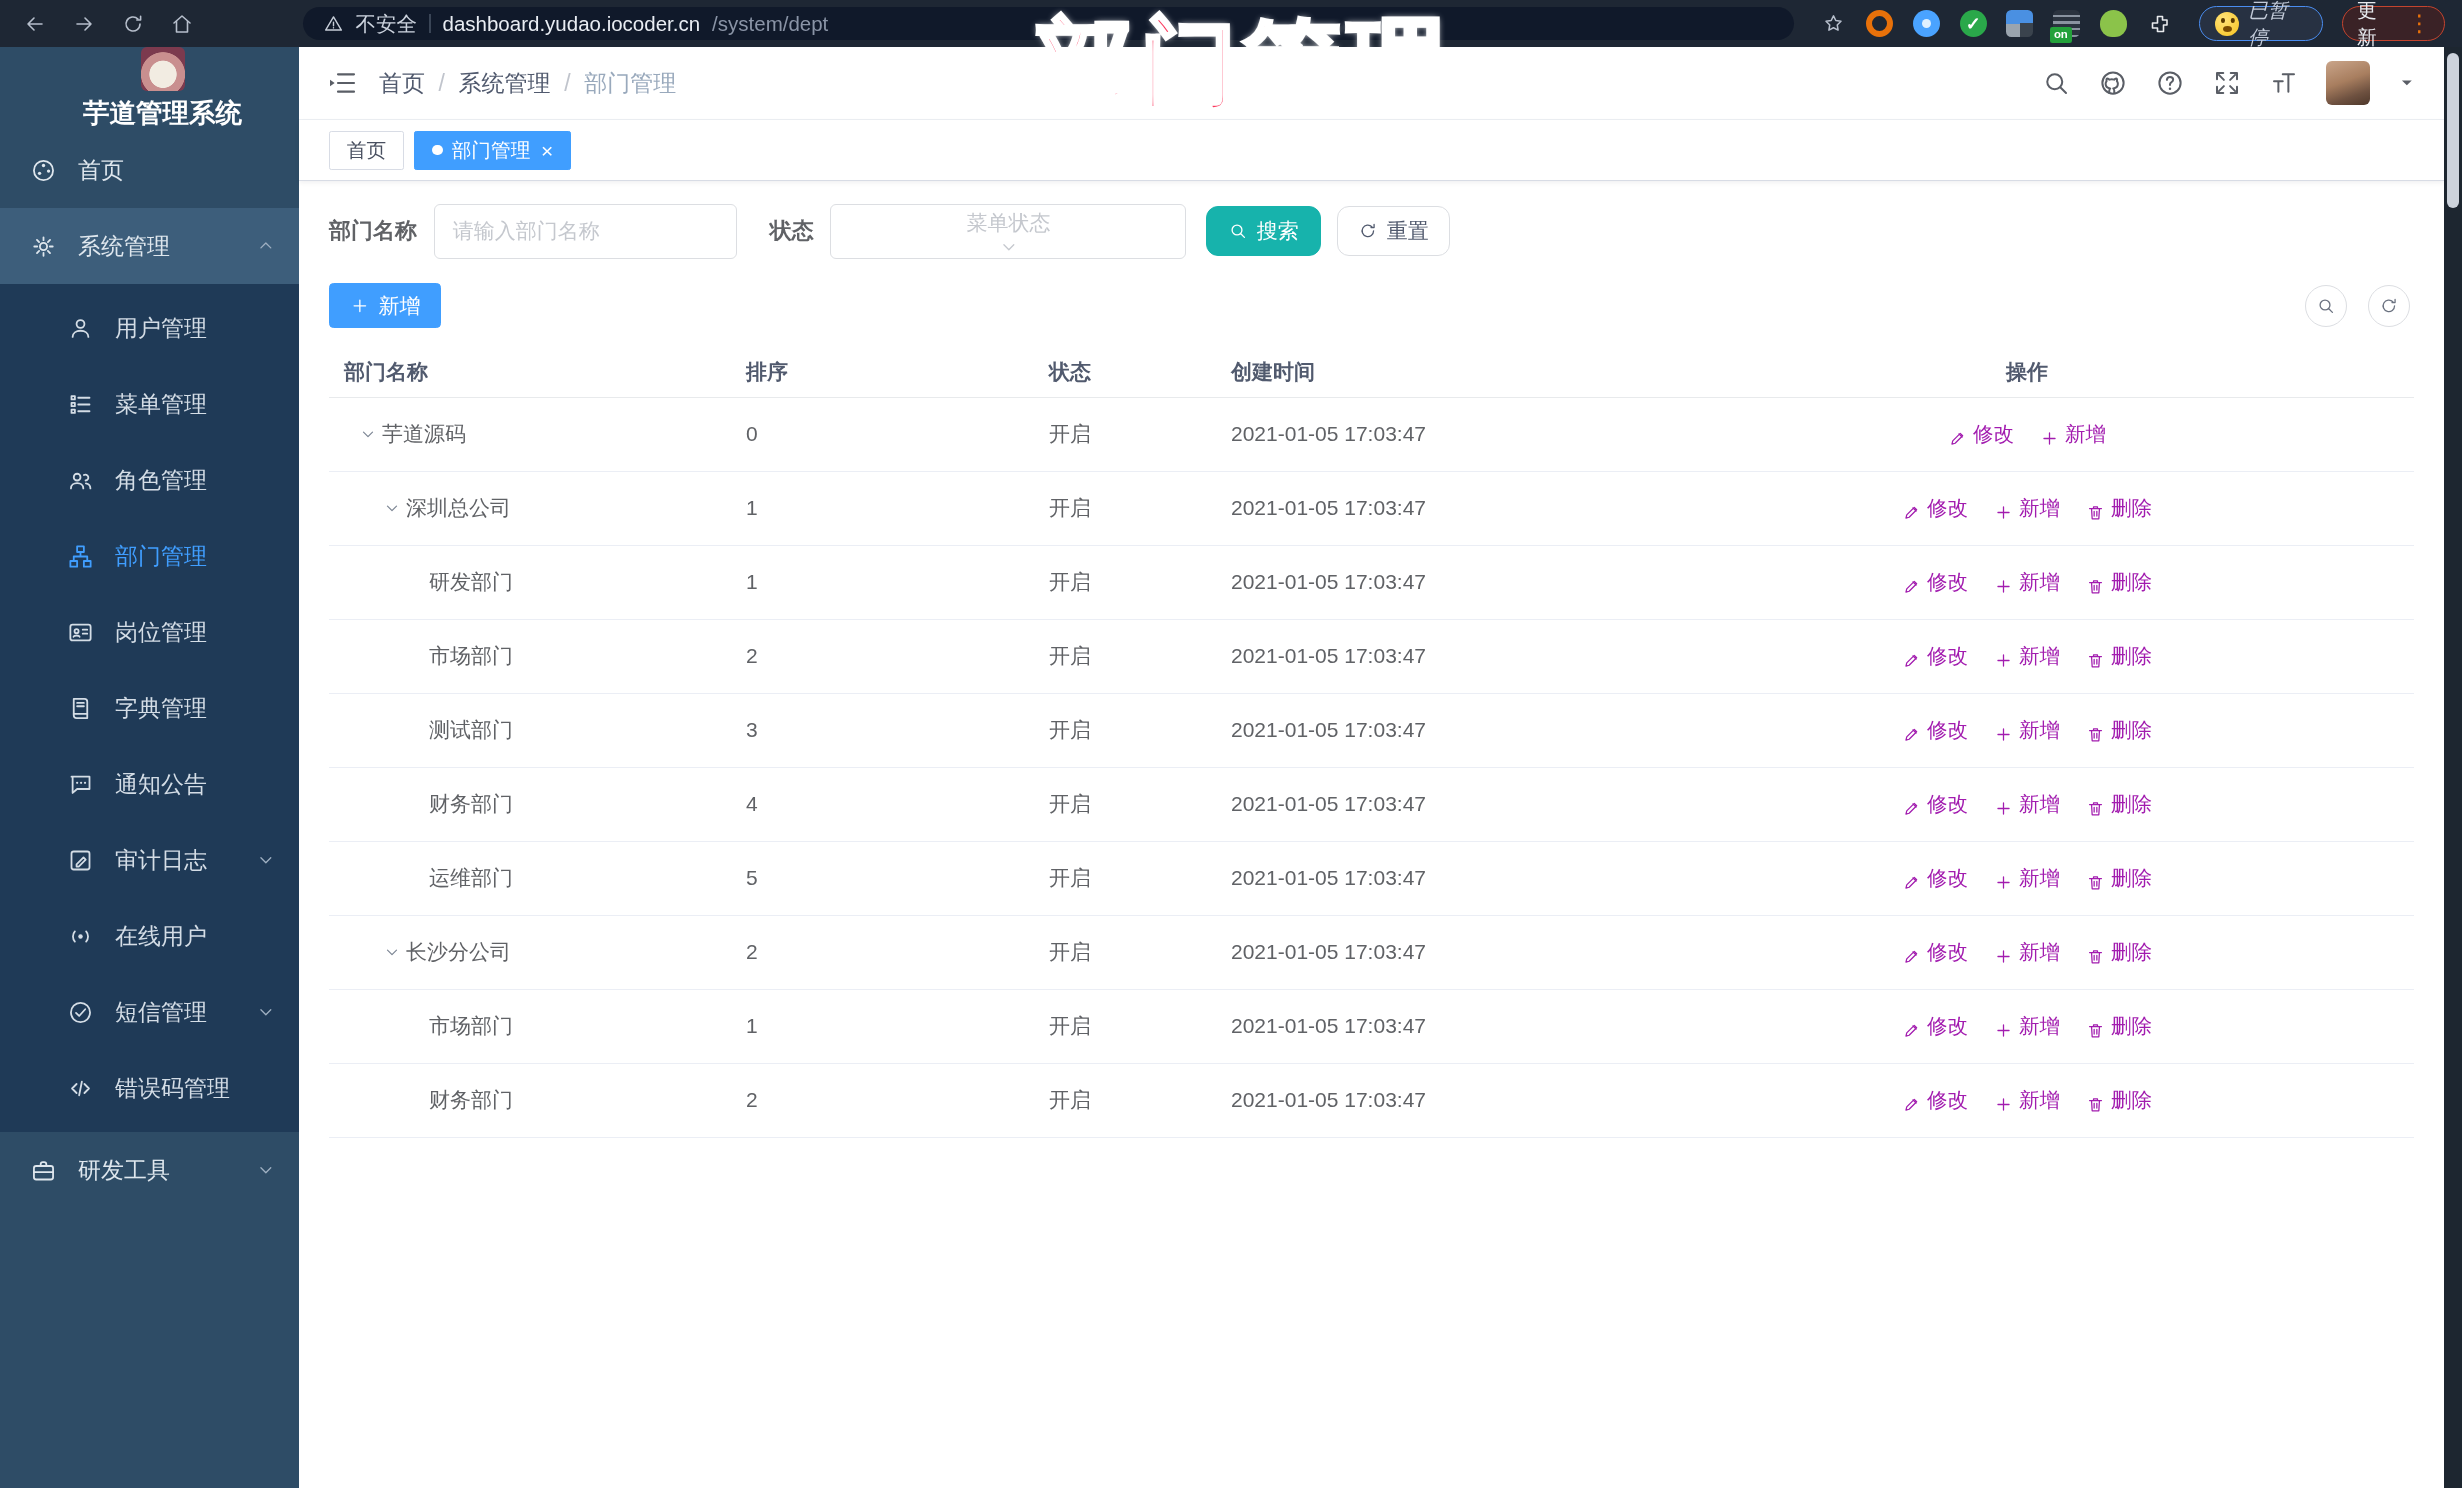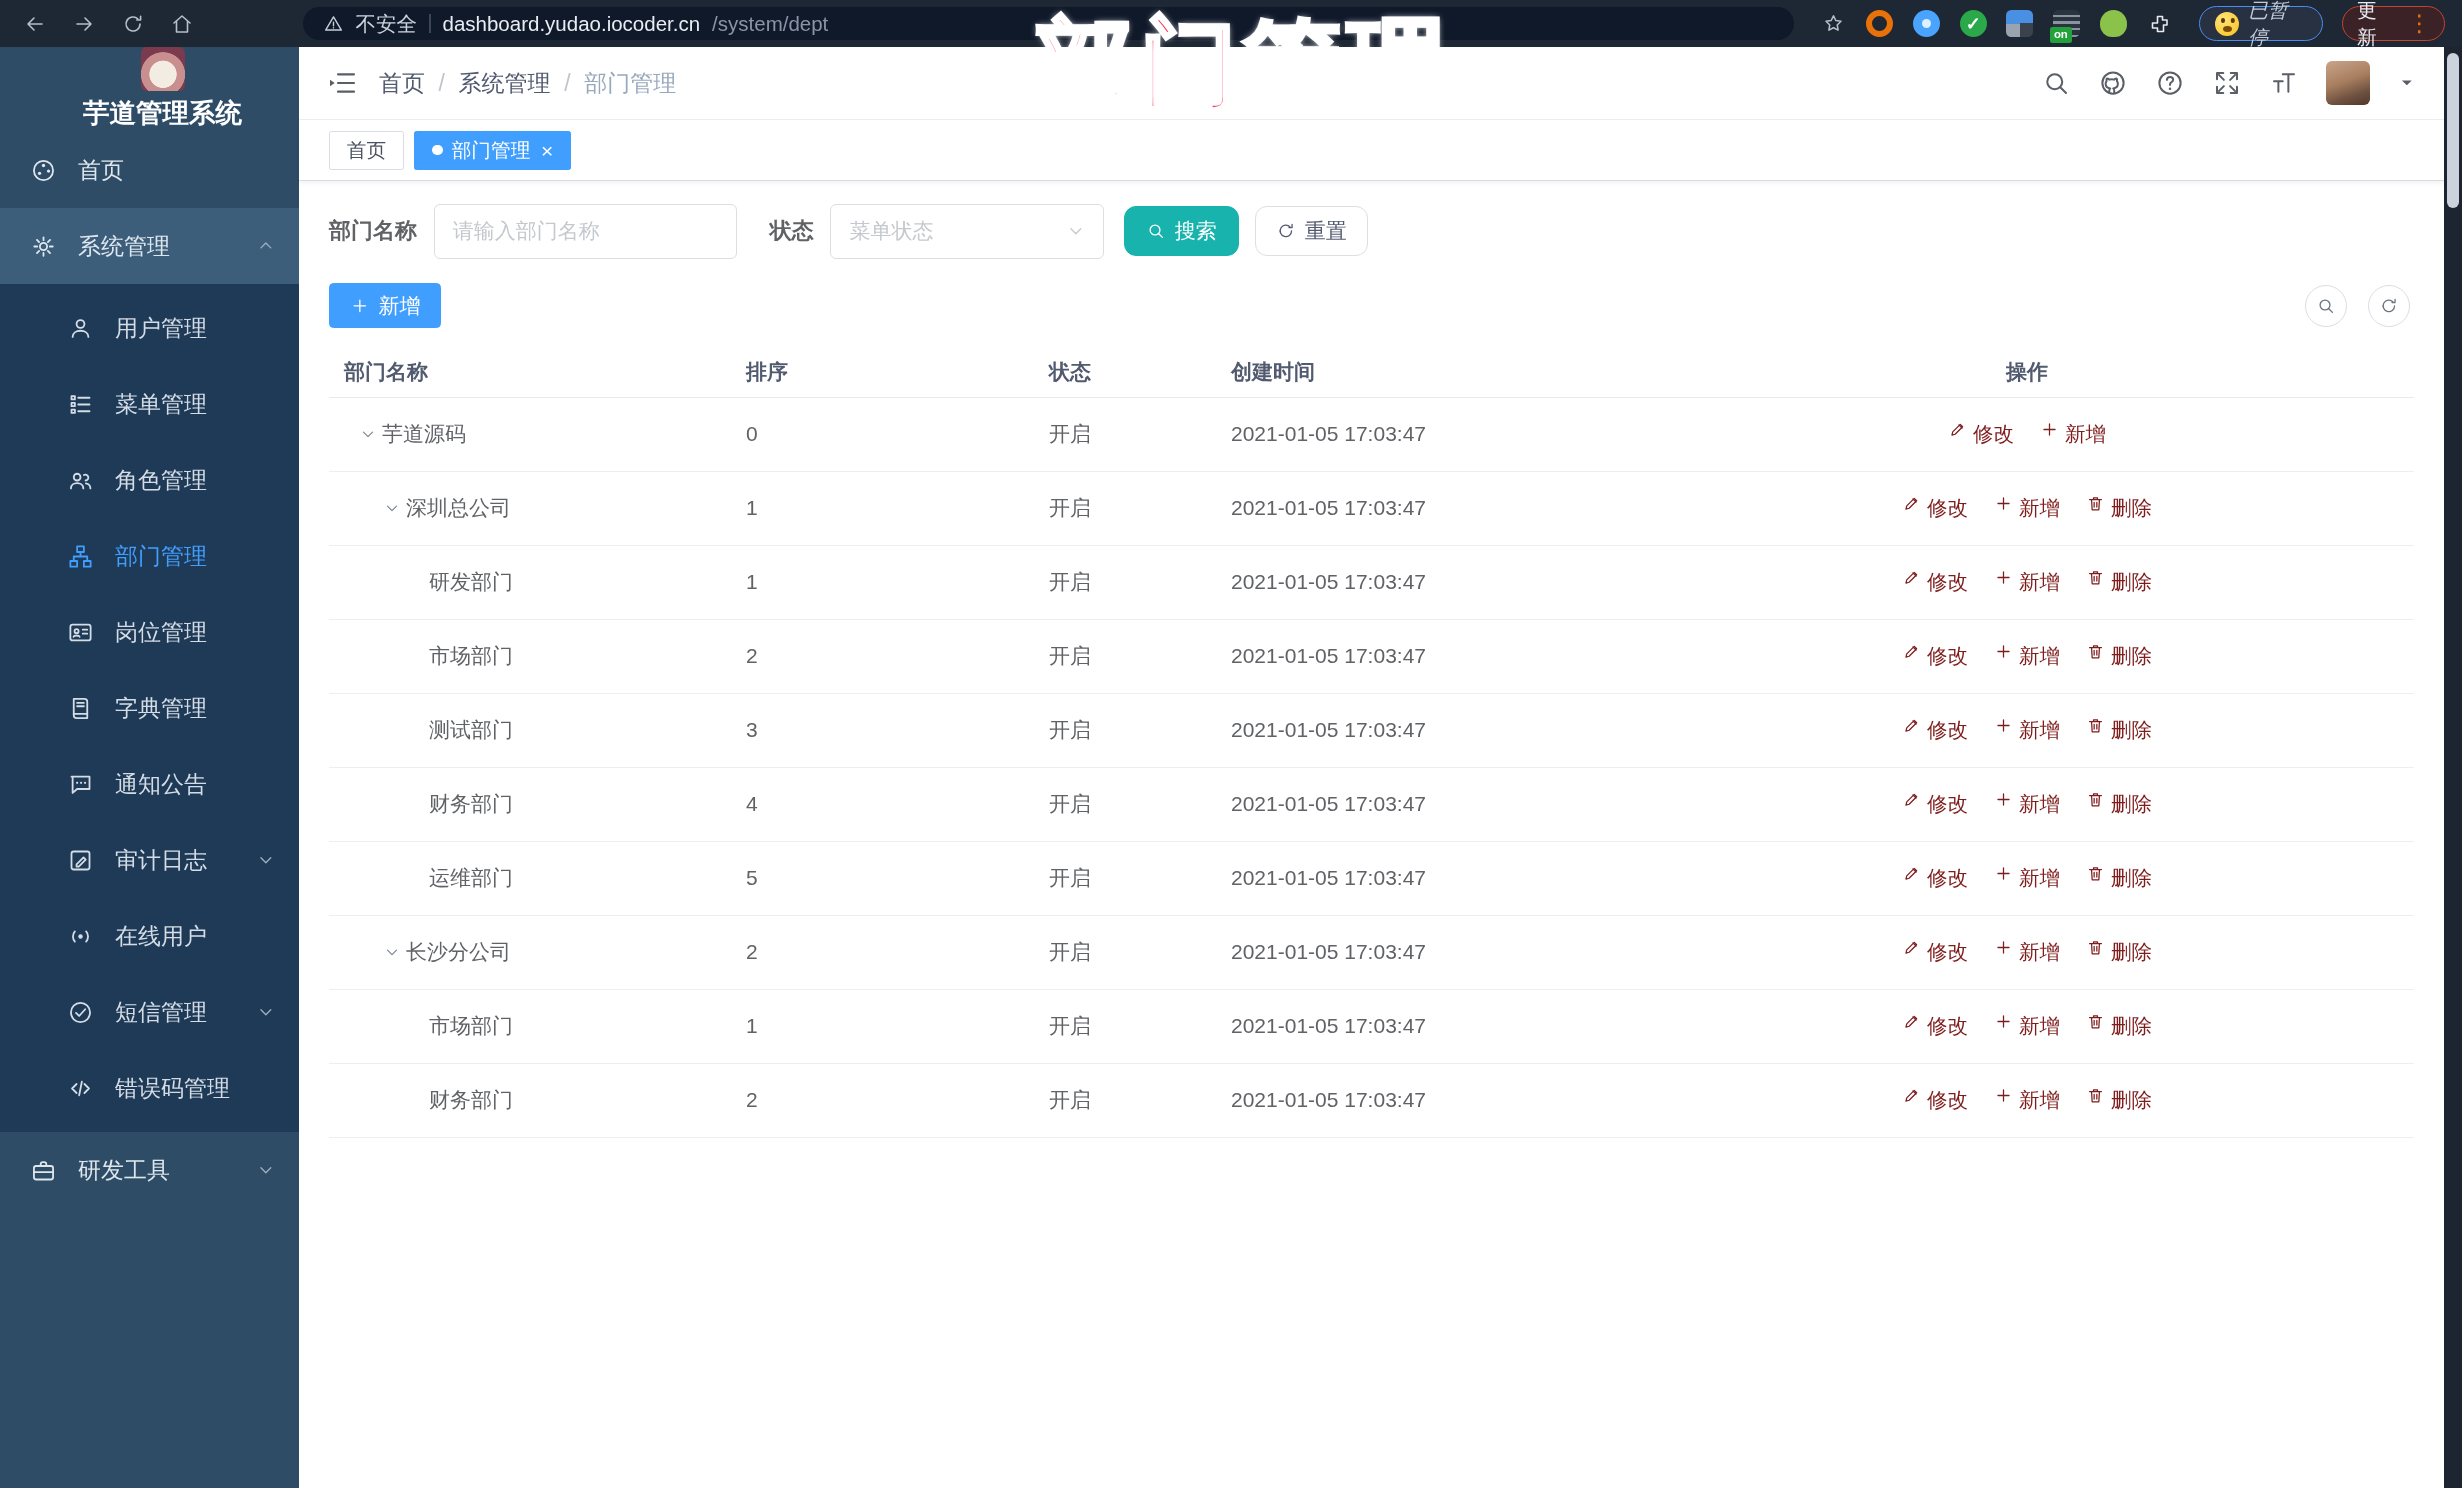--- a/index.html
+++ b/index.html
@@ -87,21 +87,21 @@
   .tab.active { background:#409eff; border-color:#409eff; color:#fff; }
   .tab .dot { width:10.6px; height:10.6px; border-radius:50%; background:#fff; }
   .tab .close { font-size:21px; line-height:1; margin-left:1.5px; }
 
   .content { flex:1; padding:21px 30px; }
 
   .filter-row { display:flex; align-items:center; height:58px; }
   .f-label { font-size:22px; color:#606266; font-weight:600; white-space:nowrap; }
   .inp { width:303px; height:55px; margin-left:16.7px; border:0.8px solid #dcdee2; border-radius:6px; background:#fff; display:flex; align-items:center; padding:0 18px; cursor:text; }
   .ph { font-size:21px; color:#c5c8ce; }
-  .sel { width:274px; height:55px; margin-left:16.7px; border:0.8px solid #dcdee2; border-radius:6px; background:#fff; display:flex; align-items:center; justify-content:space-between; padding:4px 18px; cursor:pointer; }
+  .sel { width:356px; height:55px; margin-left:16.7px; border:0.8px solid #dcdee2; border-radius:6px; background:#fff; display:flex; align-items:center; justify-content:space-between; padding:4px 18px; cursor:pointer;flex-direction:column; }
   .sel .chv { color:#c5c8ce; }
   .sel .chv .icn { width:19.7px; height:19.7px; }
   .gap-lg { margin-left:33px; }
   .btn { display:flex; align-items:center; gap:9px; border-radius:12px; font-size:21px; cursor:pointer; white-space:nowrap; }
   .btn .icn { width:19.7px; height:19.7px; }
   .btn-search { height:50px; padding:0 21px; margin-left:19.7px; background:#17b3ac; color:#fff; border:0.8px solid #17b3ac; }
   .btn-reset { height:50px; padding:0 19.7px; margin-left:16.7px; background:#fff; color:#515a6e; border:0.8px solid #dcdee2; }
 
   .toolbar-row { margin-top:23px; display:flex; align-items:center; }
   .btn-add { height:45px; padding:0 19.7px; background:#409eff; color:#fff; border:0.8px solid #409eff; border-radius:4.5px; }
@@ -112,21 +112,21 @@
   .tbl { margin-top:19.7px; }
   .t-head, .t-row { display:grid; grid-template-columns:417px 303px 182px 409px 1fr; align-items:center; }
   .t-head { height:50px; border-bottom:0.8px solid #e8eaec; font-size:21px; color:#515a6e; font-weight:700; }
   .t-head .hcell.c0 { padding-left:15px; }
   .t-head .hcell.c4 { text-align:center; }
   .t-row { height:74px; border-bottom:0.8px solid #ebeef5; font-size:21px; color:#606266; }
   .name-cell { display:flex; align-items:center; }
   .arrow { width:23px; display:flex; align-items:center; color:#7d8694; cursor:pointer; flex-shrink:0; }
   .arrow .icn { width:18px; height:18px; }
   .cell.actions { display:flex; justify-content:center; gap:26px; }
-  .alink { display:flex; align-items:flex-start; gap:6px; color:#7f1d1d; font-size:20.5px; cursor:pointer; white-space:nowrap; }
+  .alink { display:flex; align-items:flex-end; gap:6px; color:#a21caf; font-size:20.5px; cursor:pointer; white-space:nowrap; }
   .alink .icn { width:19px; height:19px; }
 
   .pg-scrollbar { width:18px; flex-shrink:0; background:#1d2630; position:relative; }
   .pg-thumb { position:absolute; top:6px; left:3px; width:12px; height:155px; border-radius:6px; background:#cdd3dc; }
 </style>
 </head>
 <body>
 
 <div class="browser-bar">
   <span class="nav-btn">

